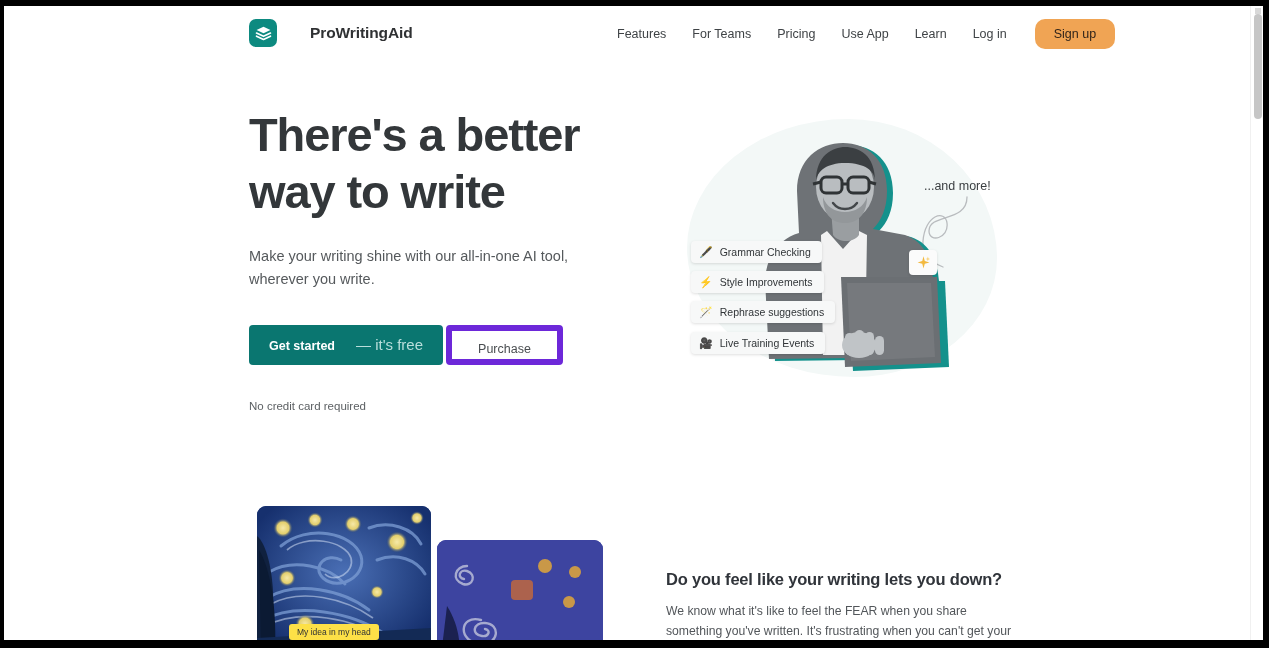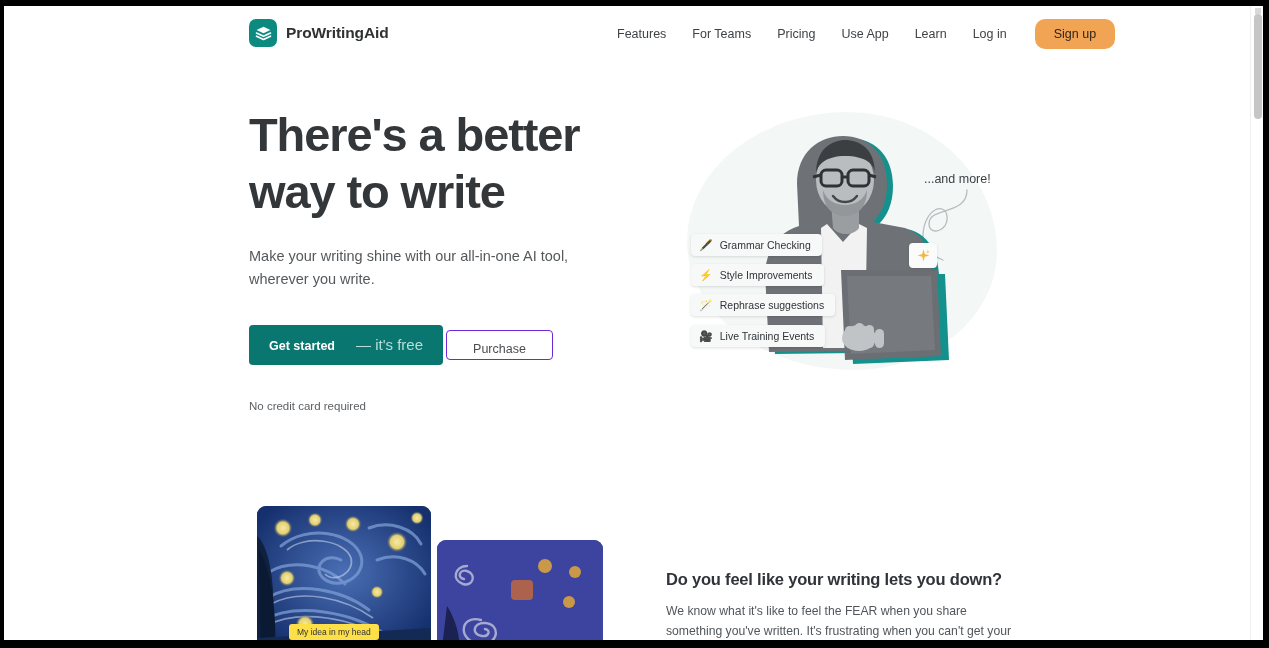--- a/index.html
+++ b/index.html
@@ -67,20 +67,21 @@
   }
   #logo-mark {
     width: 28px; height: 28px;
     border-radius: 7px;
     background: #0d8a80;
     display: flex; align-items: center; justify-content: center;
   }
   #brand-name {
     font-size: 15.5px; font-weight: bold; color: #2f3133;
     letter-spacing: -0.1px;
+    margin-left: 24px;
   }
   #nav {
     position: absolute;
     left: 600px; top: 0;
     height: 56px;
     display: flex; align-items: center; gap: 0px;
   }
   .nav-link {
     font-size: 12.5px;
     color: #3f4346;
@@ -132,38 +133,38 @@
     border-radius: 4px;
     padding: 11px 20px 12px 20px;
     cursor: pointer;
     display: flex; align-items: baseline; gap: 7px;
     font-family: "Liberation Sans", sans-serif;
   }
   #gs-main { color: #ffffff; font-size: 12.5px; font-weight: bold; }
   #gs-sub  { color: #b9dedb; font-size: 15px; margin-left: 14px; }
   #purchase-btn {
     background: #ffffff;
-    border: 1px solid #6d28d9;
+    border: 6px solid #6d28d9;
     border-radius: 4px;
     padding: 11px 26px 3px 26px;
     font-size: 12.5px;
     color: #4a4e51;
     cursor: pointer;
     font-family: "Liberation Sans", sans-serif;
   }
   #no-card {
     margin-top: 35px;
     font-size: 11.5px;
     color: #5d6164;
   }
 
   
   #hero-art {
     position: absolute;
-    left: 655px; top: 88px;
+    left: 655px; top: 95px;
     width: 370px; height: 300px;
   }
   #blob {
     position: absolute;
     left: 28px; top: 18px;
     width: 310px; height: 258px;
     background: #f3f8f7;
     border-radius: 52% 48% 46% 54% / 50% 54% 46% 50%;
   }
   #and-more {

